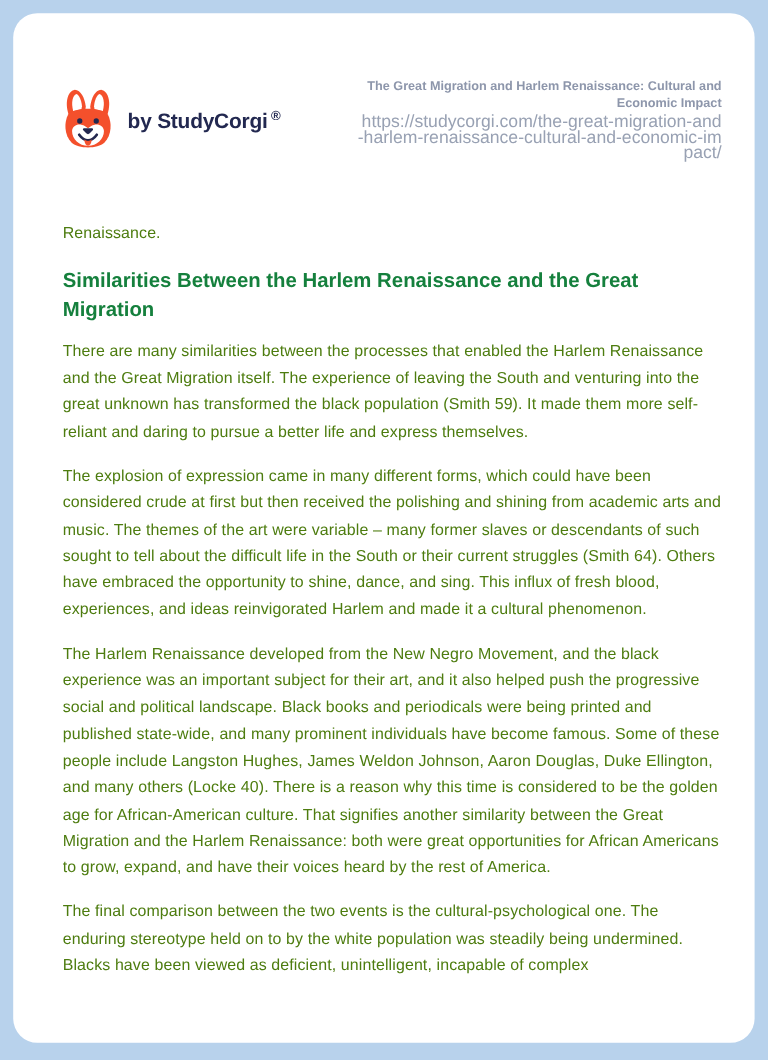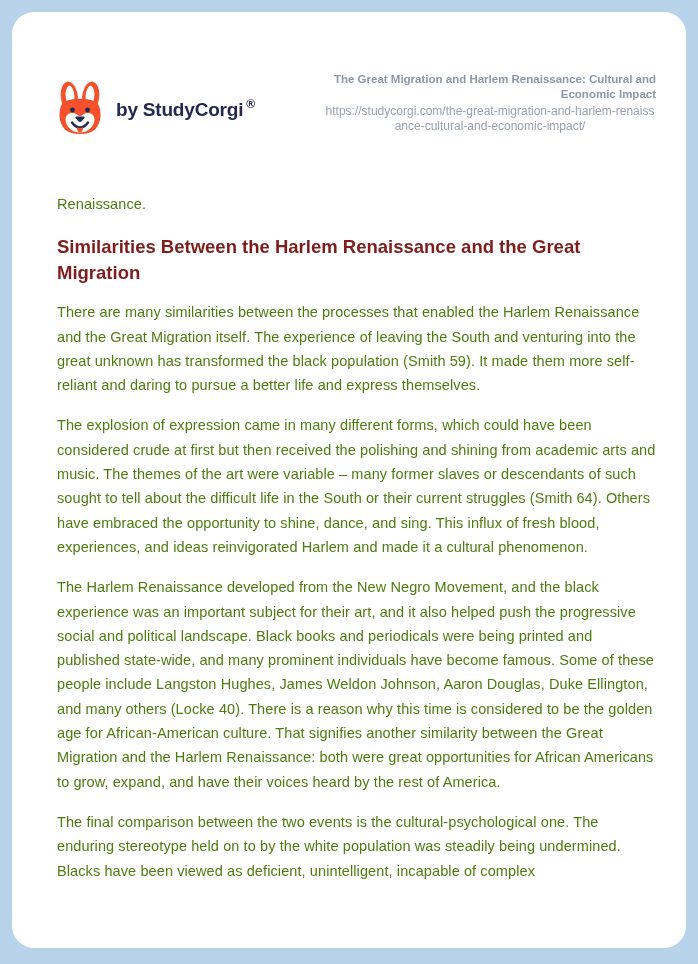--- a/index.html
+++ b/index.html
@@ -60,43 +60,42 @@
     padding-top: 2px;
   }
   .doc-meta-title {
     font-size: 11.5px;
     font-weight: 700;
     line-height: 14.5px;
     color: #8d96ab;
     margin-bottom: 3px;
   }
   .doc-meta-url {
-    font-size: 12px;
+    font-size: 16px;
     font-weight: 400;
     line-height: 14.5px;
     color: #98a1b3;
     text-decoration: none;
     display: block;
     word-break: break-all;
-    text-align: center;
   }
   
   .doc-body { margin-top: 52px; width: 599px; }
   .fragment, .para {
     font-size: 14.5px;
     line-height: 24.3px;
     letter-spacing: 0.1px;
     color: #4d7c0f;
     margin: 0 0 16px 0;
   }
   .section-heading {
     font-size: 18.5px;
     line-height: 26px;
     font-weight: 700;
-    color: #7f1d1d;
+    color: #15803d;
     margin: 18px 0 14px 0;
     letter-spacing: 0;
   }
 </style>
 </head>
 <body>
 
 <div class="page">
   <div class="card">
 

